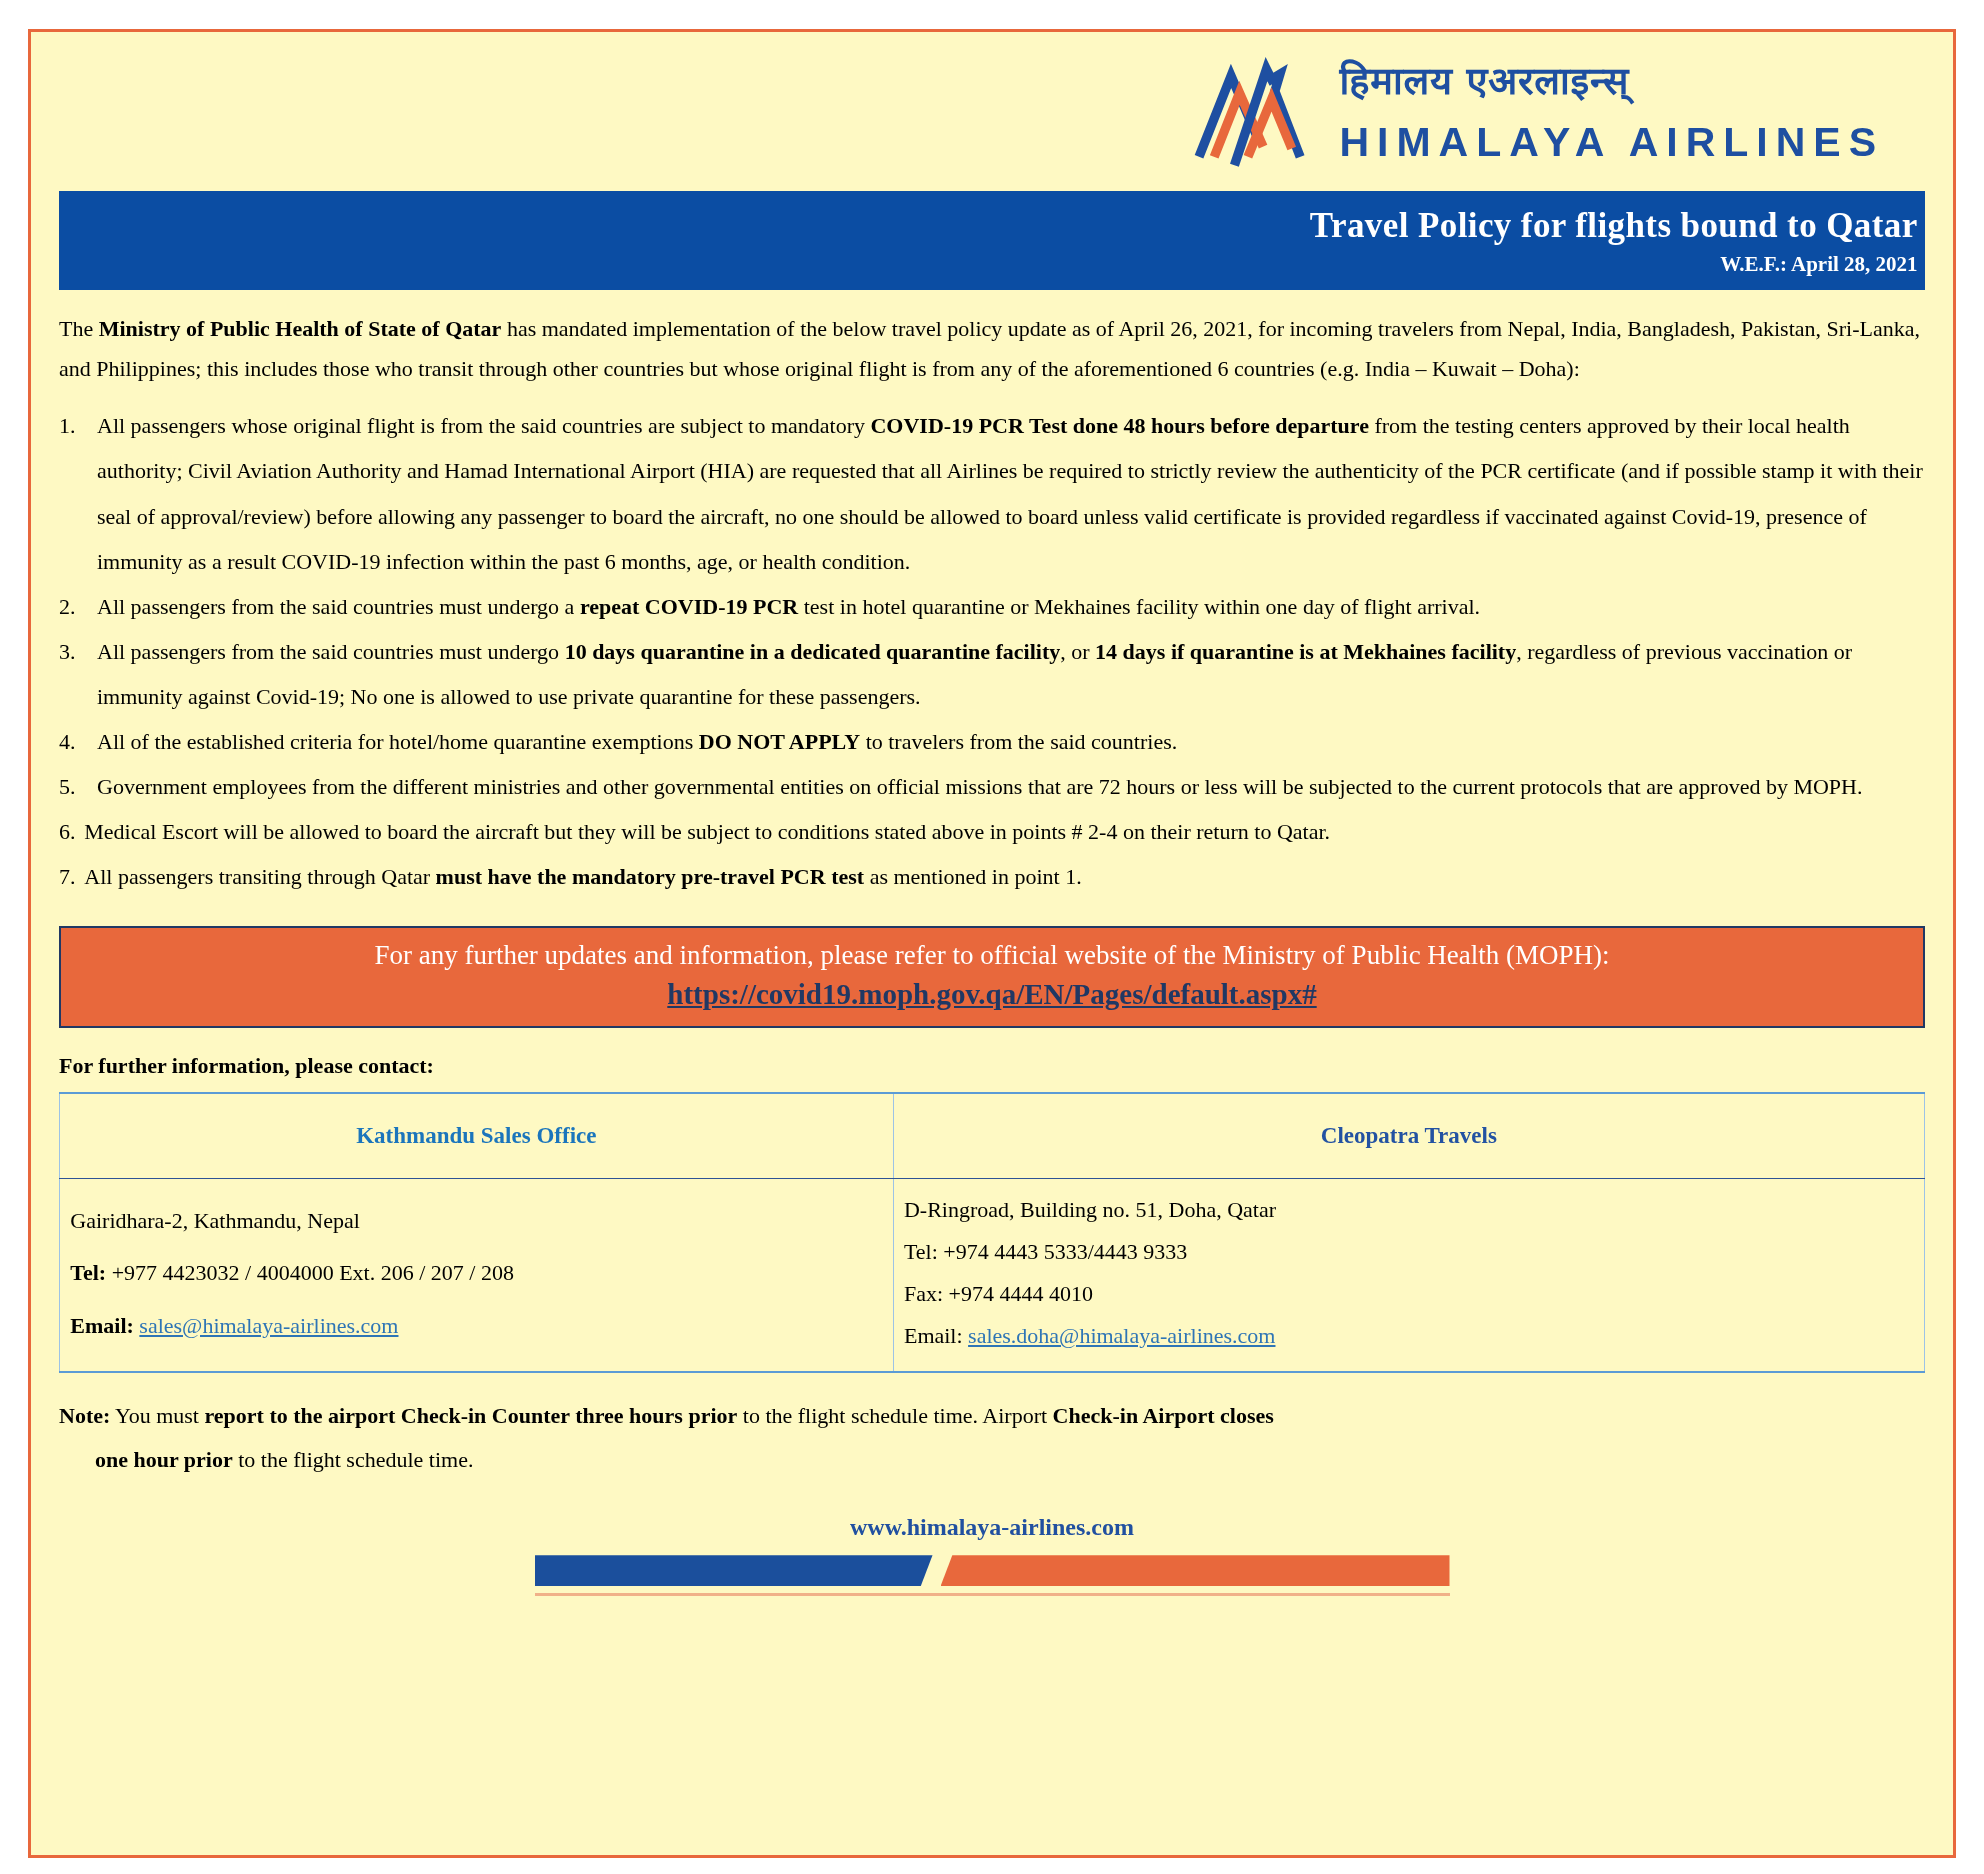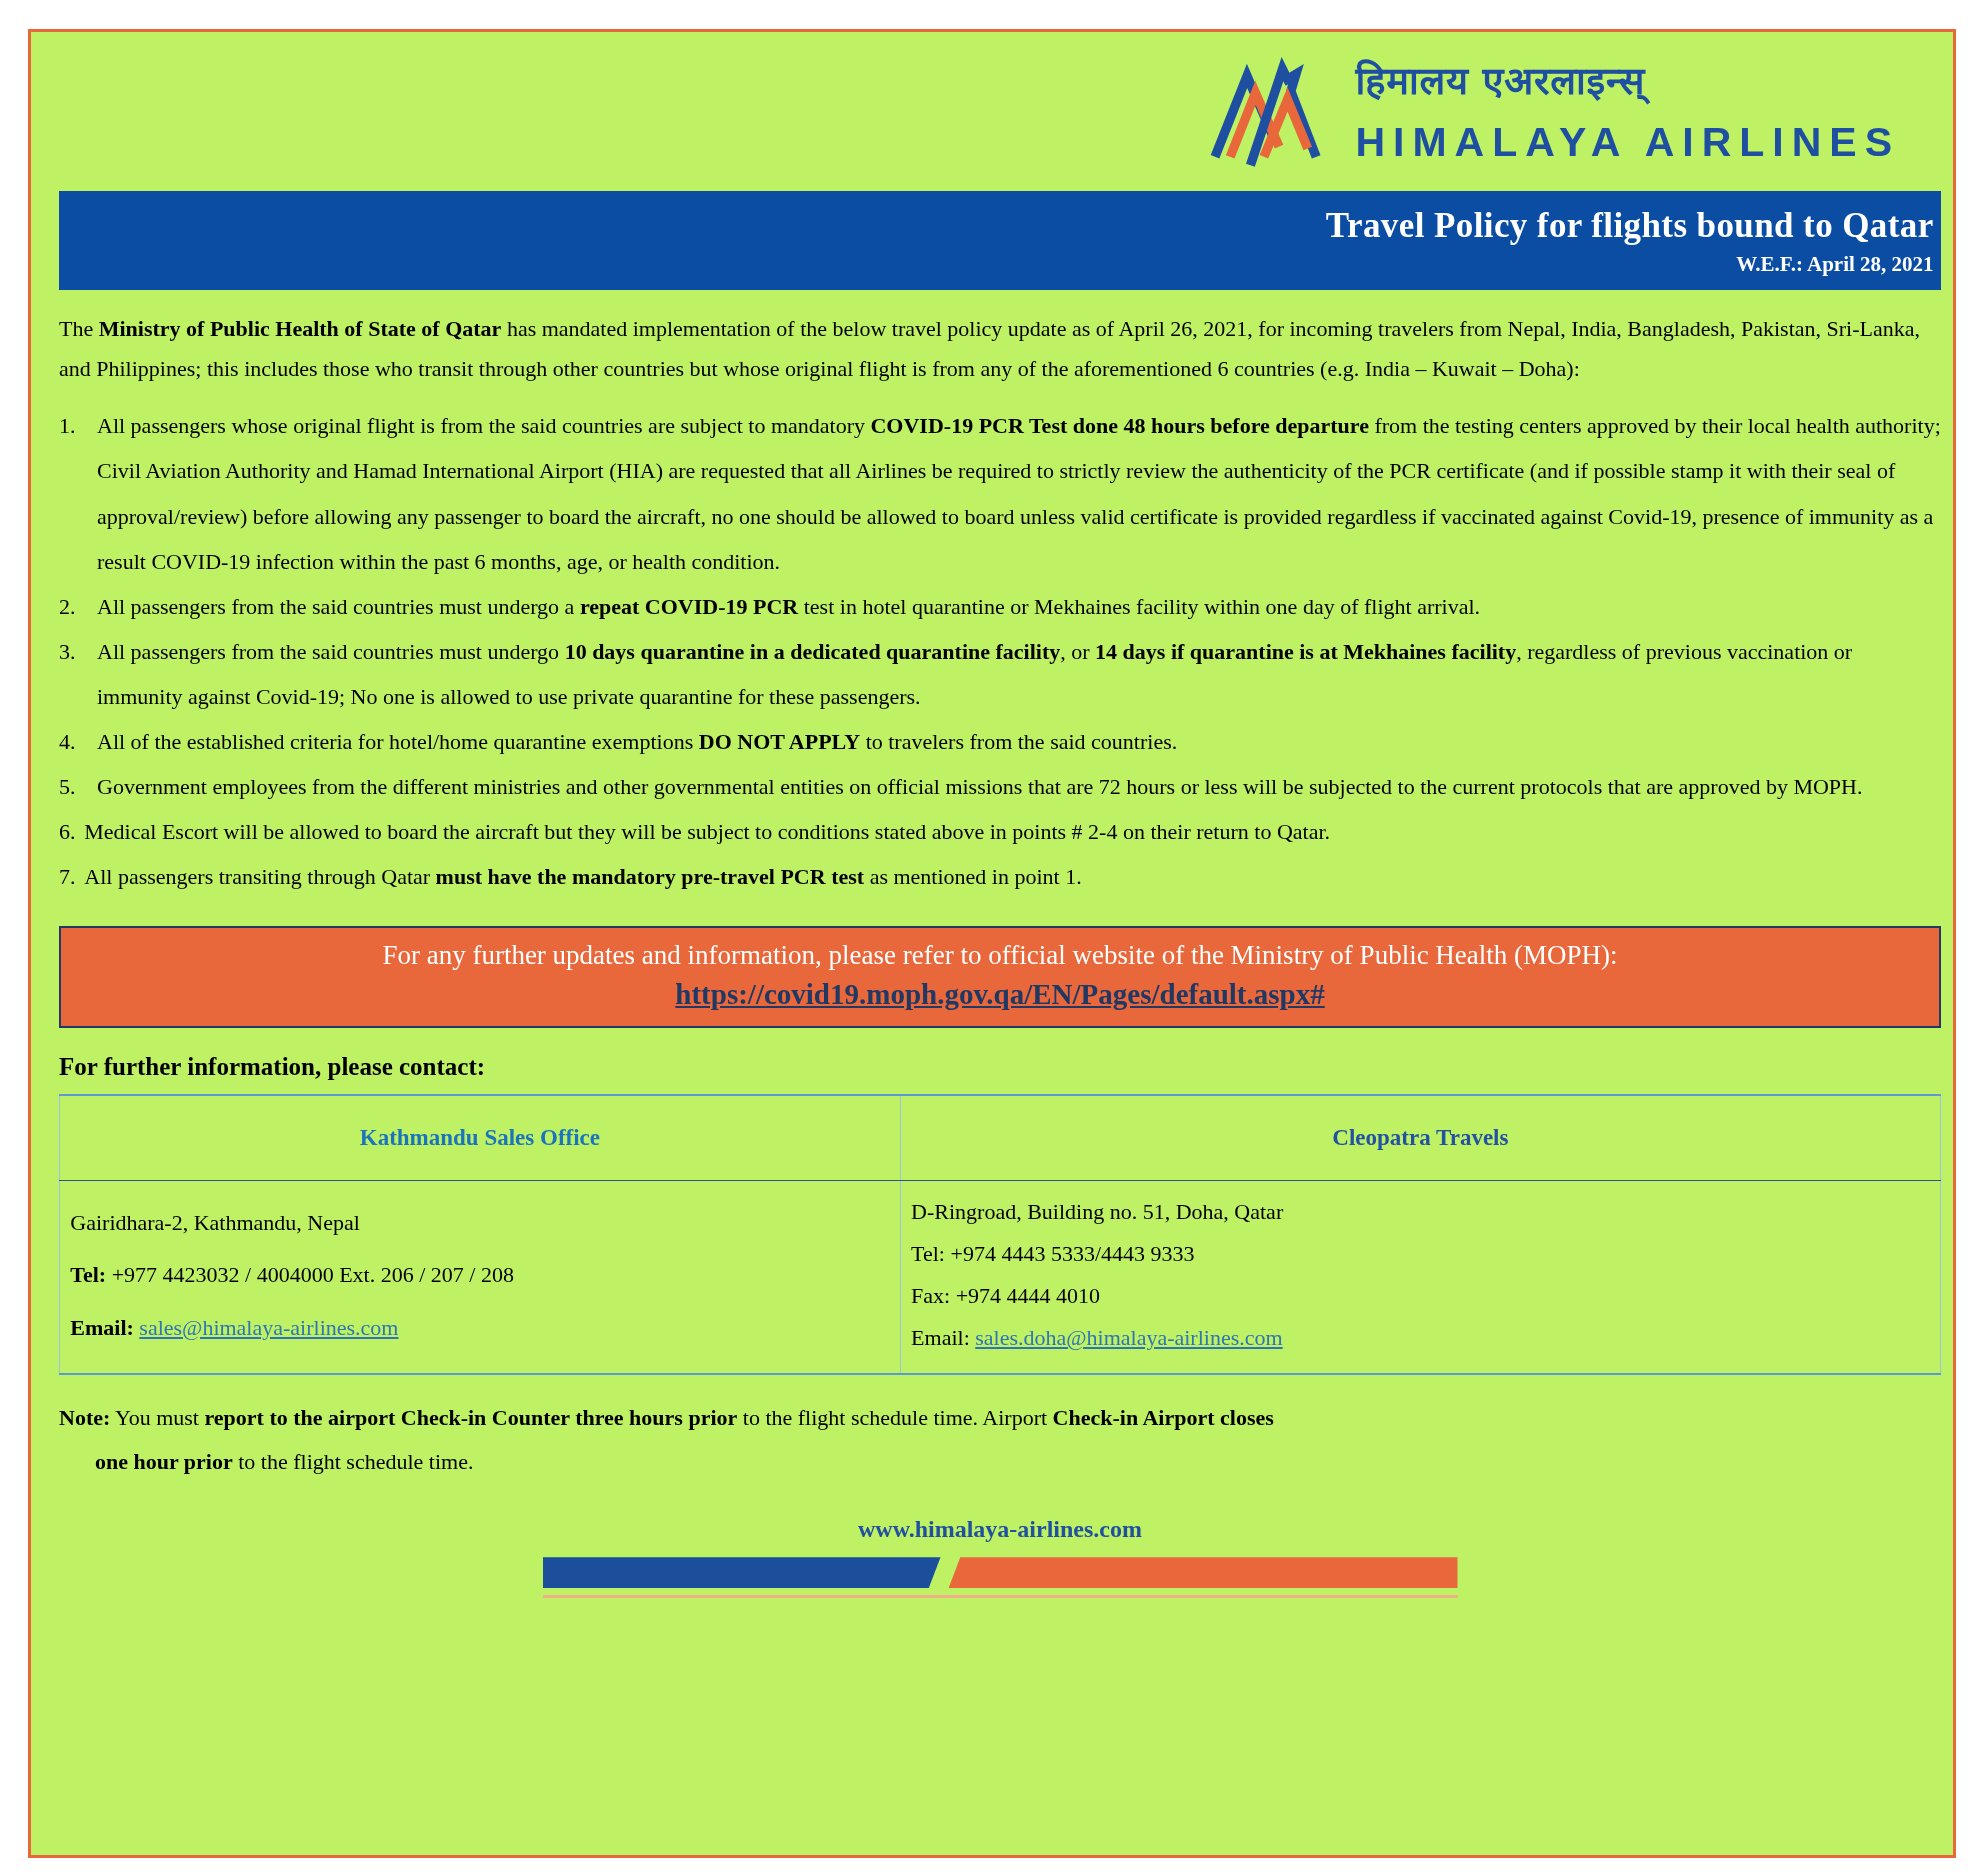--- a/index.html
+++ b/index.html
@@ -8,22 +8,22 @@
     width:1985px; height:1875px;
     background:#ffffff;
     font-family:"Liberation Serif","DejaVu Serif",serif;
     color:#000;
     overflow:hidden;
   }
   .frame {
     position:absolute;
     left:28px; top:29px; right:28px; bottom:16px;
     border:3.7px solid #E8683C;
-    padding:22px 12px 0 28px;
-    background:#bef264;
+    padding:22px 28px 0 28px;
+    background:#fef9c3;
   }
   .b { font-weight:bold; }
 
   
   .logo-row { display:flex; justify-content:flex-end; padding-right:41px; }
   .logo { display:flex; align-items:center; gap:19px; }
   .logo svg { width:129px; height:118px; }
   .logo-text { display:flex; flex-direction:column; line-height:1.1; }
   .logo-devanagari {
     font-family:"DejaVu Sans",sans-serif;
@@ -64,21 +64,21 @@
   }
   .banner-line1 { font-size:27px; }
   .banner-link {
     display:inline-block; margin-top:7.4px;
     font-size:29px; font-weight:bold;
     color:#203864; text-decoration:underline;
     cursor:pointer;
   }
 
   
-  .contact-heading { margin:25px 0 0 0; font-size:25px; font-weight:bold; }
+  .contact-heading { margin:25px 0 0 0; font-size:22px; font-weight:bold; }
   table.contact-table {
     width:100%; margin-top:13.2px;
     border-collapse:collapse;
     font-size:22px;
   }
   table.contact-table th, table.contact-table td {
     border:1.5px solid #9DC3E6;
     vertical-align:middle;
   }
   table.contact-table th {

